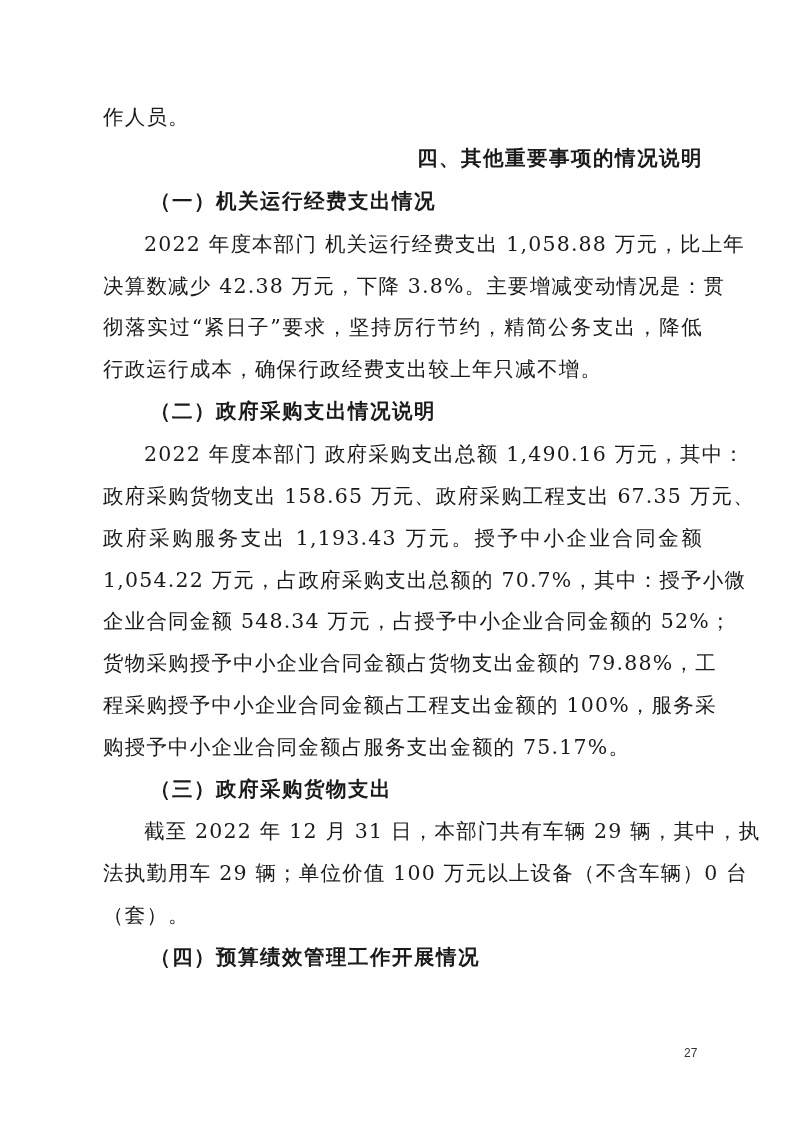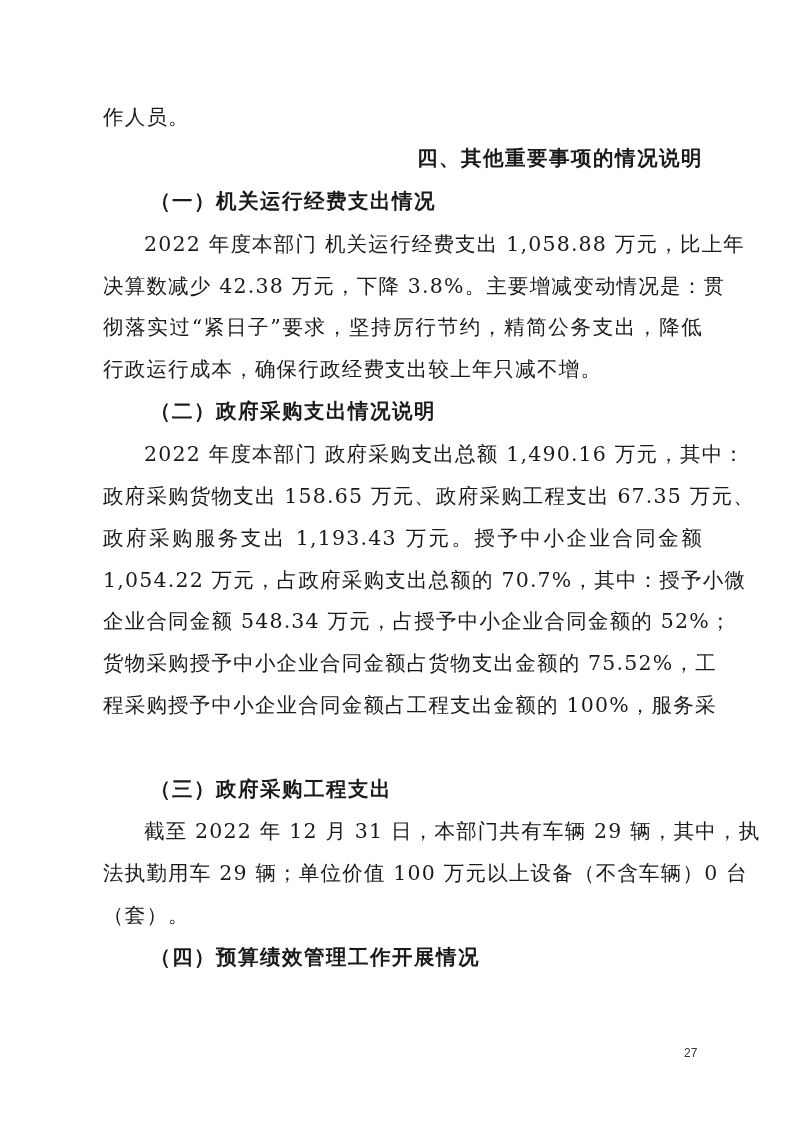--- a/index.html
+++ b/index.html
@@ -38,24 +38,25 @@
   <div class="line just" style="top:272px;">决算数减少 42.38 万元，下降 3.8%。主要增减变动情况是：贯</div>
   <div class="line just" style="top:313px;">彻落实过“紧日子”要求，坚持厉行节约，精简公务支出，降低</div>
   <div class="line" style="top:355px;">行政运行成本，确保行政经费支出较上年只减不增。</div>
 
   <div class="line sub heading" style="top:397px;">（二）政府采购支出情况说明</div>
   <div class="line indent just" style="top:440px;">2022 年度本部门 政府采购支出总额 1,490.16 万元，其中：</div>
   <div class="line just" style="top:482px;">政府采购货物支出 158.65 万元、政府采购工程支出 67.35 万元、</div>
   <div class="line just" style="top:524px;">政府采购服务支出 1,193.43 万元。授予中小企业合同金额</div>
   <div class="line just" style="top:566px;">1,054.22 万元，占政府采购支出总额的 70.7%，其中：授予小微</div>
   <div class="line just" style="top:607px;">企业合同金额 548.34 万元，占授予中小企业合同金额的 52%；</div>
-  <div class="line just" style="top:649px;">货物采购授予中小企业合同金额占货物支出金额的 75.52%，工</div>
+  <div class="line just" style="top:649px;">货物采购授予中小企业合同金额占货物支出金额的 79.88%，工</div>
   <div class="line just" style="top:691px;">程采购授予中小企业合同金额占工程支出金额的 100%，服务采</div>
+  <div class="line" style="top:733px;">购授予中小企业合同金额占服务支出金额的 75.17%。</div>
 
-  <div class="line sub heading" style="top:775px;">（三）政府采购工程支出</div>
+  <div class="line sub heading" style="top:775px;">（三）政府采购货物支出</div>
   <div class="line indent just" style="top:817px;">截至 2022 年 12 月 31 日，本部门共有车辆 29 辆，其中，执</div>
   <div class="line just" style="top:859px;">法执勤用车 29 辆；单位价值 100 万元以上设备（不含车辆）0 台</div>
   <div class="line" style="top:901px;">（套）。</div>
 
   <div class="line sub heading" style="top:943px;">（四）预算绩效管理工作开展情况</div>
 
   <div class="pagenum">27</div>
 </div>
 
 </body></html>

